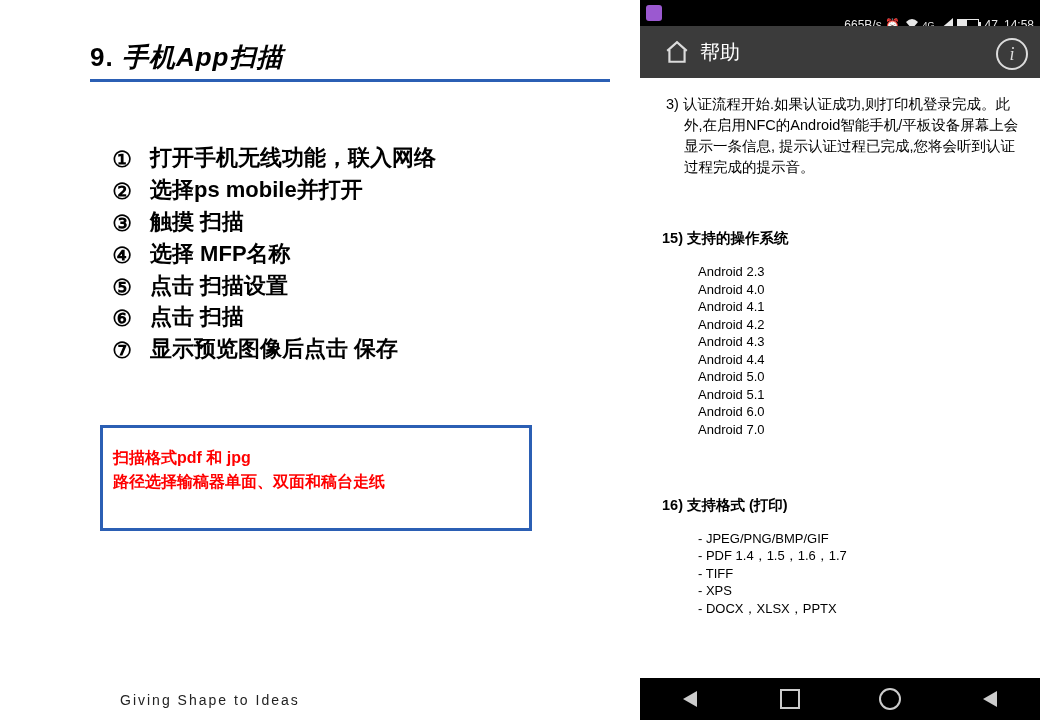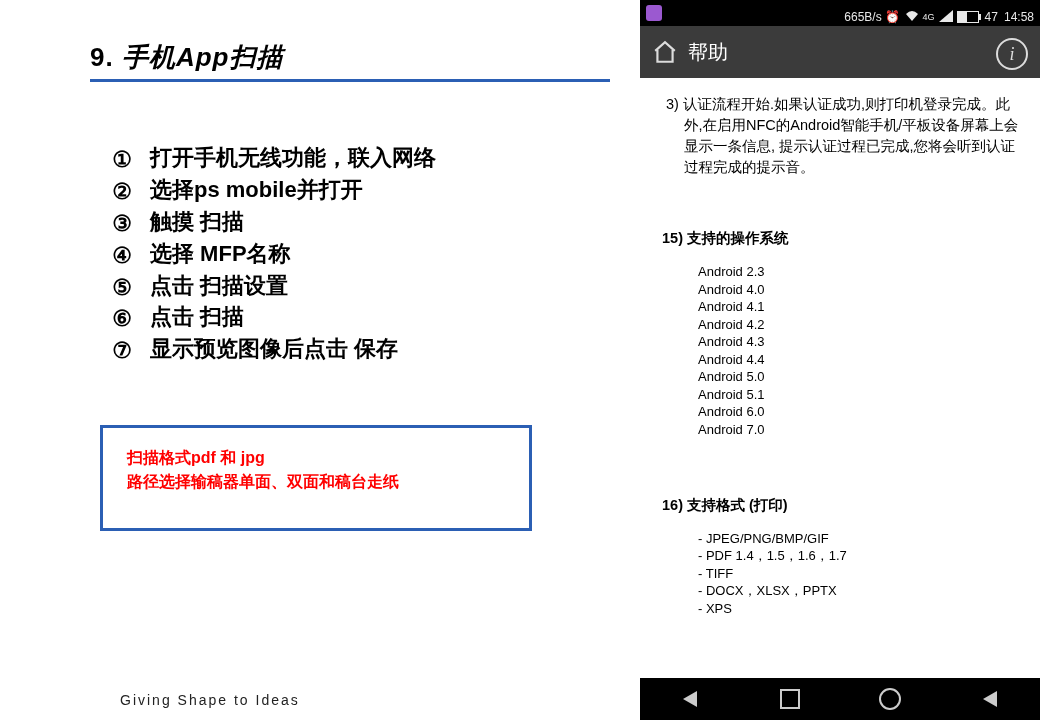--- a/index.html
+++ b/index.html
@@ -58,21 +58,21 @@
     top: 2px;
     display: inline-block;
     width: 24px;
     text-align: center;
     font-weight: bold;
   }
   .note-box {
     margin: 60px 0 0 10px;
     width: 432px;
     border: 3px solid #2b5fb4;
-    padding: 18px 14px 34px 24px;
+    padding: 18px 14px 34px 10px;
     box-sizing: border-box;
   }
   .note-box div {
     font-size: 16px;
     font-weight: bold;
     color: #ff0000;
     line-height: 1.5;
   }
   .footer {
     position: absolute;
@@ -104,21 +104,21 @@
   }
   .status-dot {
     width: 16px; height: 16px;
     background: #9b59d0;
     border-radius: 3px;
     margin-right: 4px;
   }
   .status-right {
     position: absolute;
     right: 6px;
-    top: 4px;
+    top: 12px;
     height: 26px;
     display: flex;
     align-items: center;
     gap: 4px;
   }
   .status-right span { font-size: 12px; }
   .sig-icon, .wifi-icon, .alarm-icon, .net-icon { display:inline-block; }
   .bat {
     display:inline-flex; align-items:center;
     border:1px solid #e8e8e8; height:10px; width:20px;
@@ -126,21 +126,21 @@
   }
   .bat::after{content:"";position:absolute;right:-3px;top:2px;width:2px;height:6px;background:#e8e8e8;}
   .bat-fill{height:100%;background:#e8e8e8;}
   .bat-txt{font-size:10px;margin:8px 2px;}
   
   .appbar {
     height: 52px;
     background: #3b3b3b;
     display: flex;
     align-items: center;
-    padding: 0 10px;
+    padding: 0 22px;
     color: #fff;
     position: relative;
   }
   .home-icon {
     width: 30px; height: 30px;
     display:flex;align-items:center;justify-content:center;
   }
   .appbar-title {
     font-size: 20px;
     margin-left: 8px;
@@ -289,22 +289,22 @@
         <div>Android 5.1</div>
         <div>Android 6.0</div>
         <div>Android 7.0</div>
       </div>
 
       <div class="sec-head">16) 支持格式 (打印)</div>
       <div class="fmt-list">
         <div>JPEG/PNG/BMP/GIF</div>
         <div>PDF 1.4，1.5，1.6，1.7</div>
         <div>TIFF</div>
+        <div>XPS</div>
         <div>DOCX，XLSX，PPTX</div>
-        <div>XPS</div>
       </div>
     </div>
 
     <div class="navbar">
       <div class="nav-btn">
           <div class="nav-tri"></div>
         </div>
       <div class="nav-btn">
           <div class="nav-sq"></div>
         </div>

